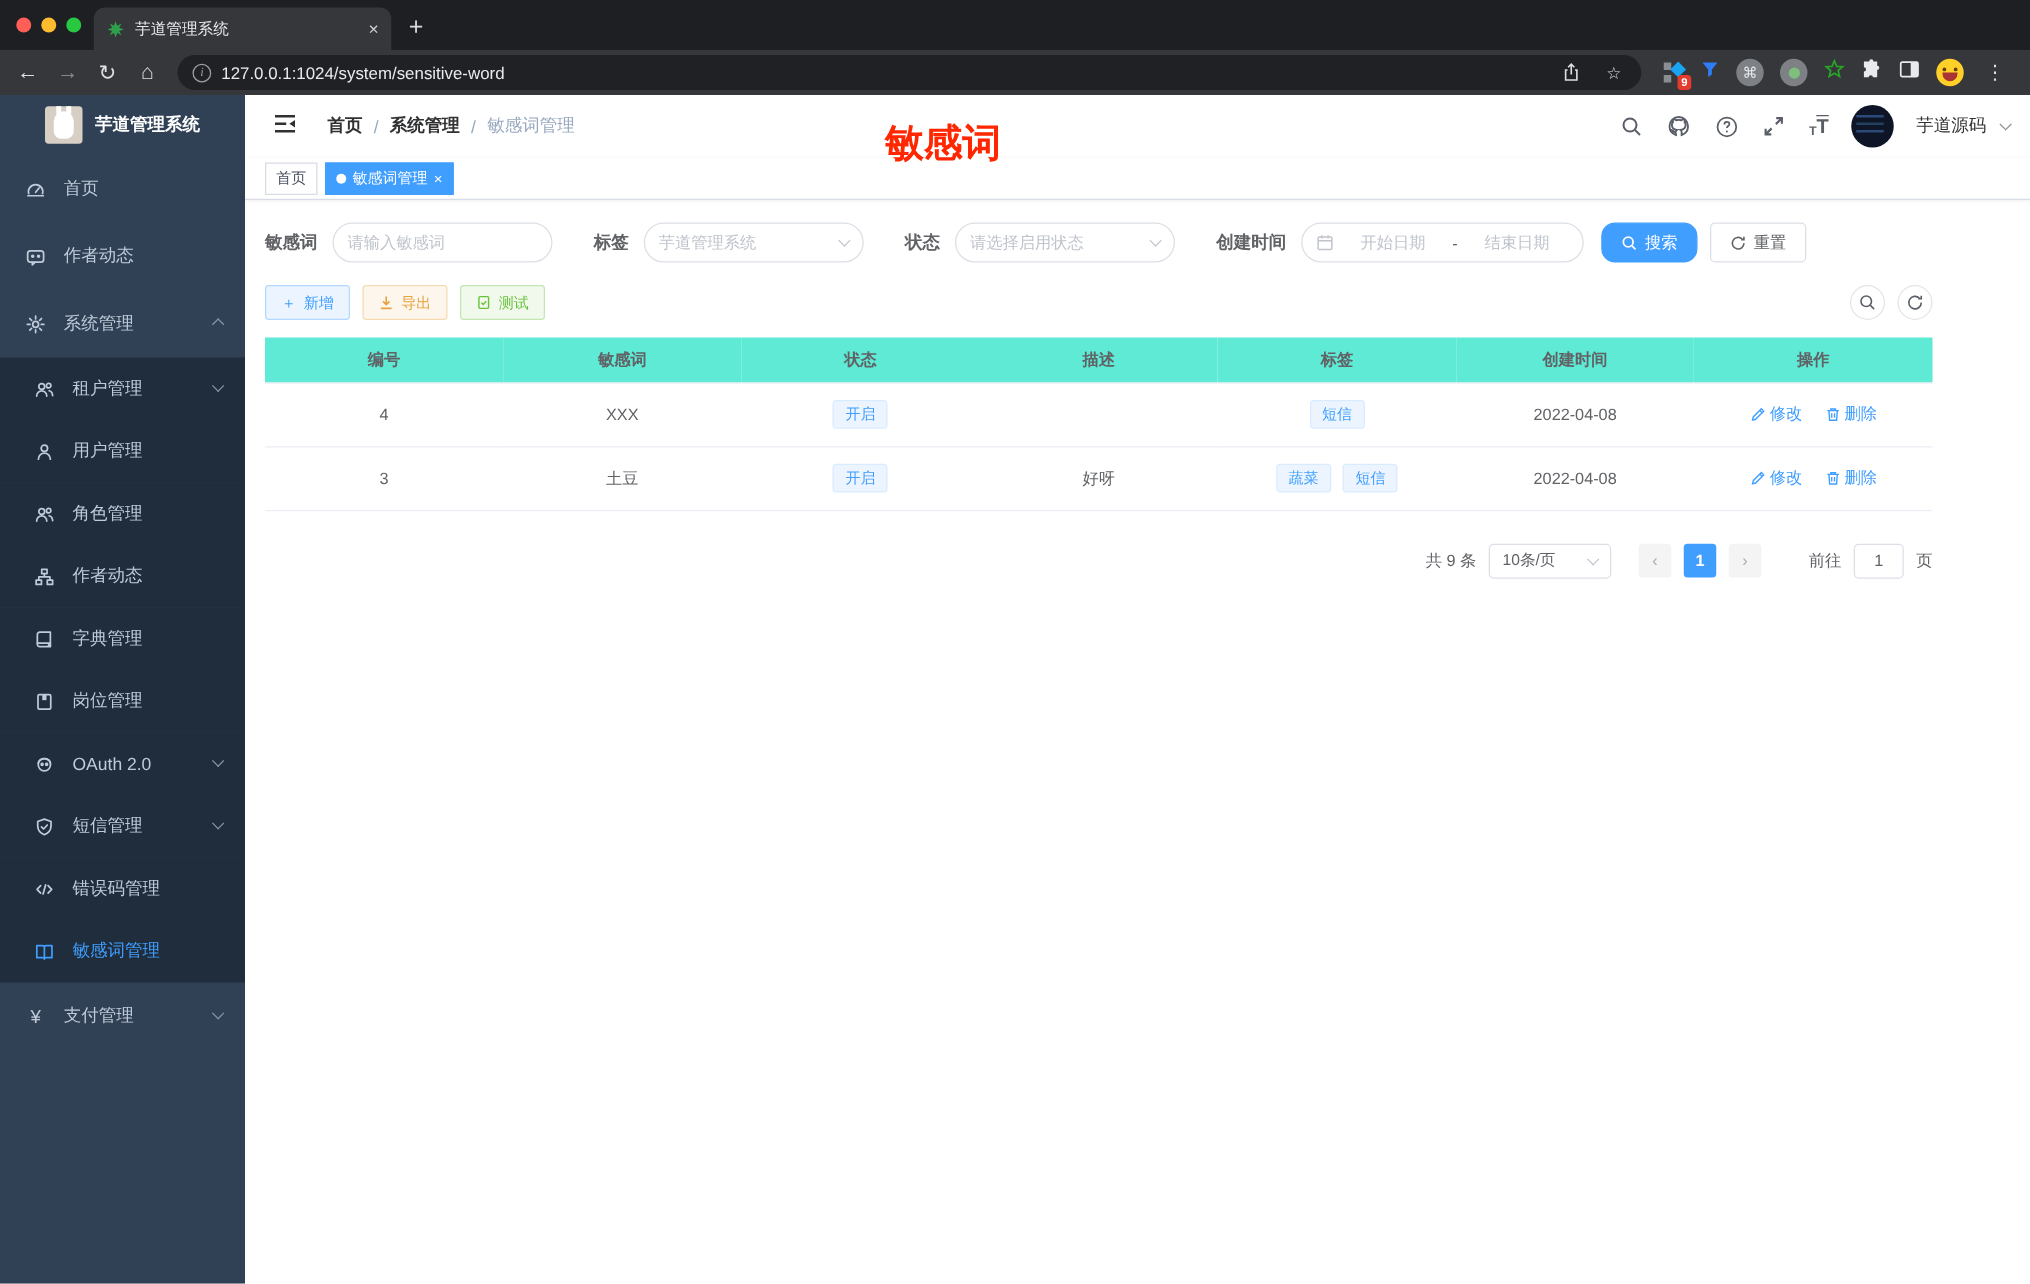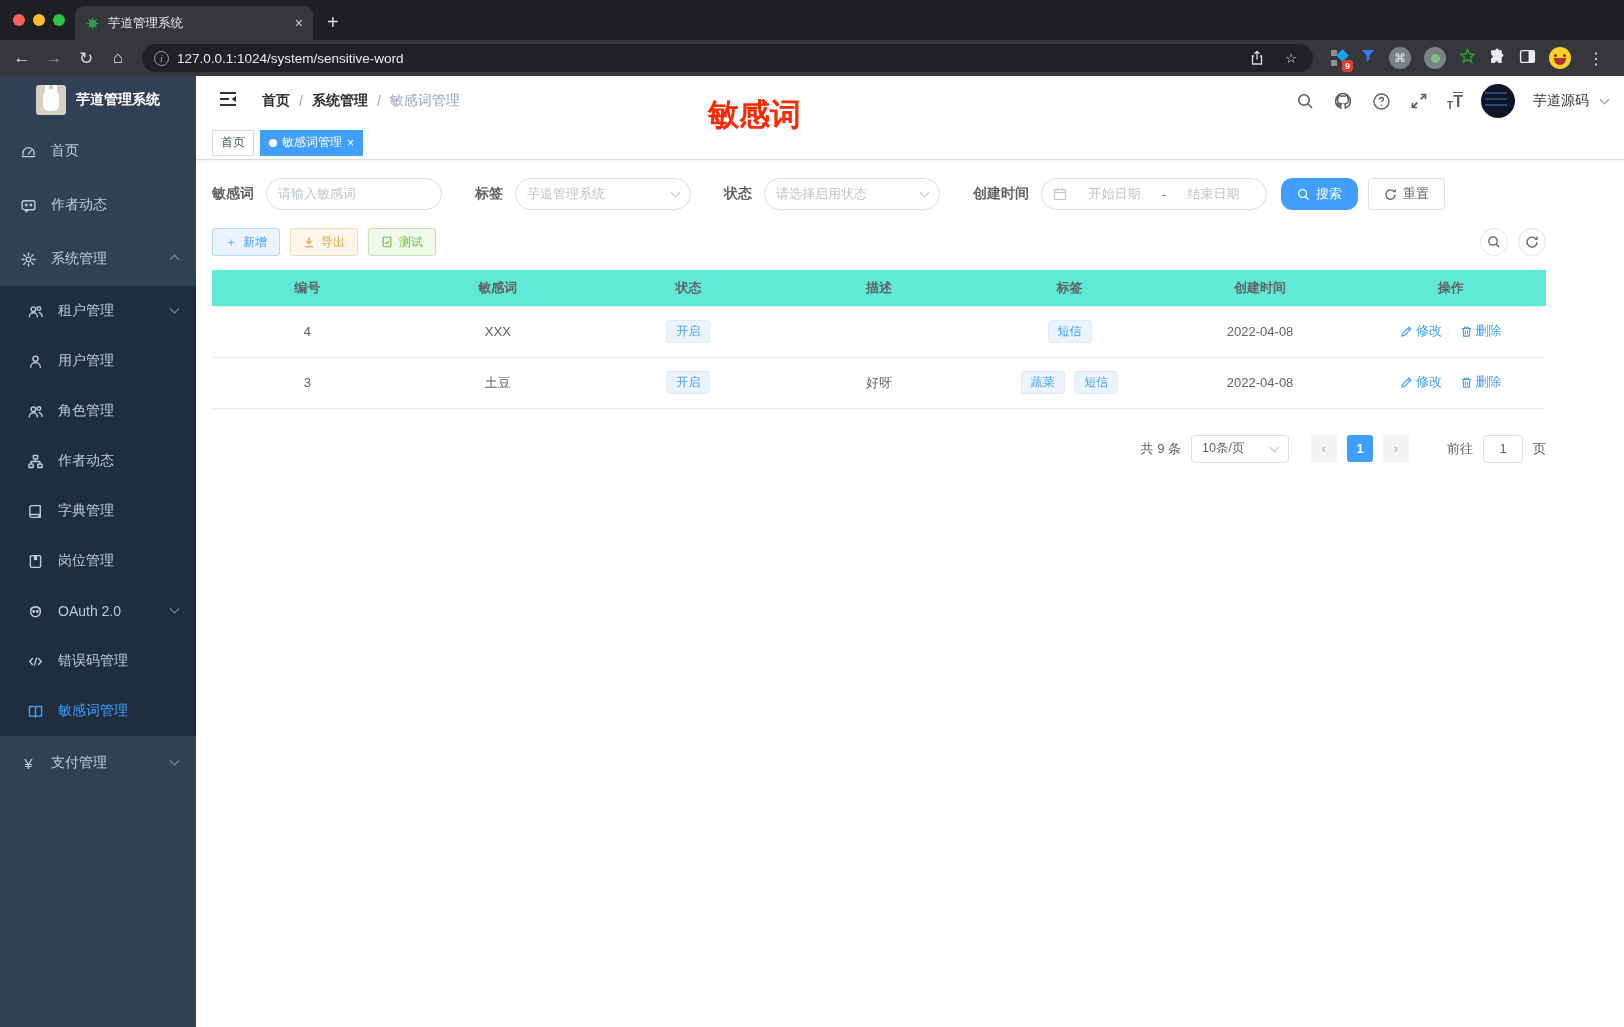--- a/index.html
+++ b/index.html
@@ -289,20 +289,28 @@
       <span class="lbl">岗位管理</span>
     </div>
     <div class="mi sub">
       <svg class="si" viewBox="0 0 16 16">
           <circle cx="8" cy="8.3" r="4.6"></circle>
           <circle cx="6.3" cy="8" r=".7" fill="currentColor"></circle>
           <circle cx="9.7" cy="8" r=".7" fill="currentColor"></circle>
           <path d="M3.4 7.2C3.4 5 5.4 3.6 8 3.6s4.6 1.4 4.6 3.6"></path>
         </svg>
       <span class="lbl">OAuth 2.0</span>
+      <span class="chev down"></span>
+    </div>
+    <div class="mi sub">
+      <svg class="si" viewBox="0 0 16 16">
+          <path d="M8 2.2l5 1.8v3.4c0 3.2-2 5.3-5 6.5-3-1.2-5-3.3-5-6.5V4z"></path>
+          <path d="M5.8 8l1.6 1.6 2.8-3"></path>
+        </svg>
+      <span class="lbl">短信管理</span>
       <span class="chev down"></span>
     </div>
     <div class="mi sub">
       <svg class="si" viewBox="0 0 16 16">
           <path d="M5.2 5.2L2.5 8l2.7 2.8M10.8 5.2L13.5 8l-2.7 2.8M9 4.6l-2 6.8"></path>
         </svg>
       <span class="lbl">错误码管理</span>
     </div>
     <div class="mi sub active">
       <svg class="si" viewBox="0 0 16 16">

